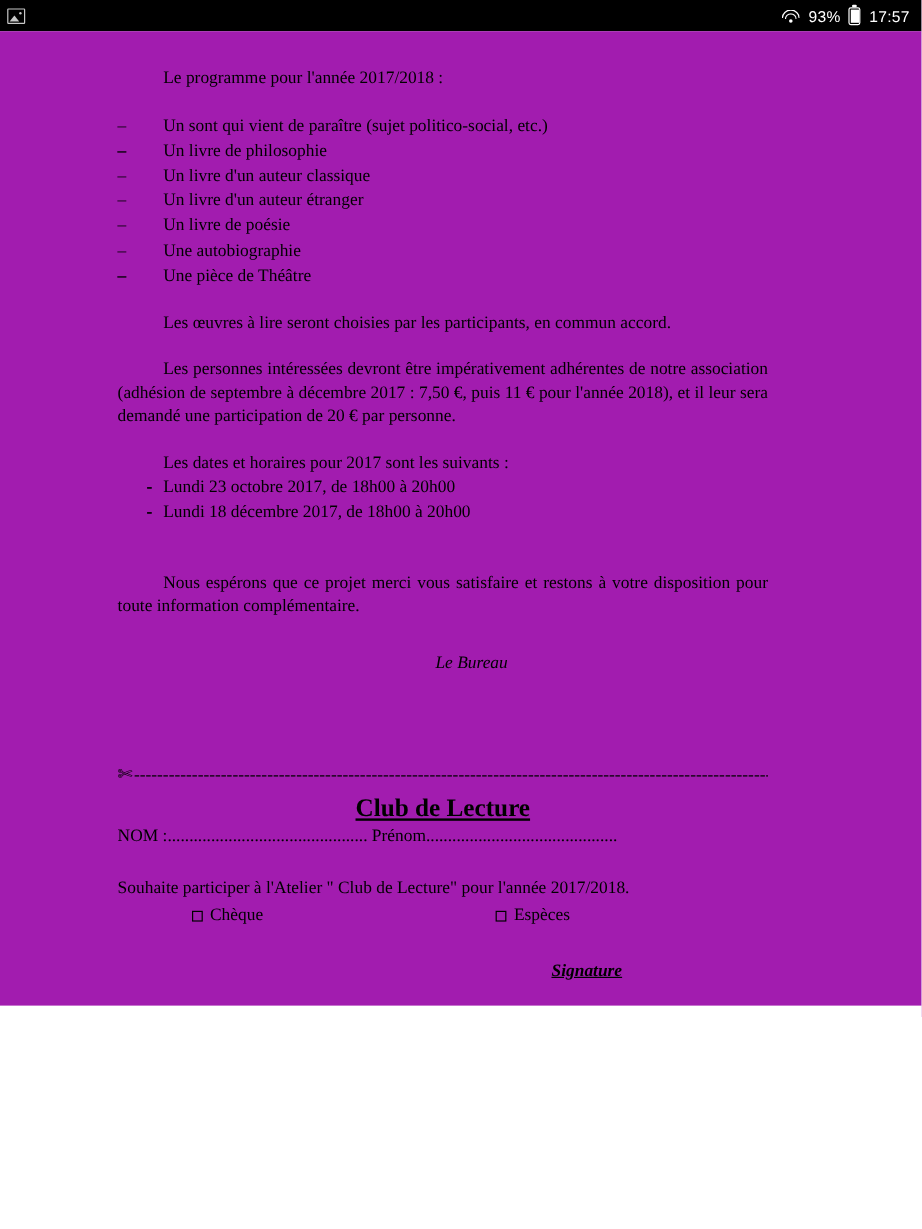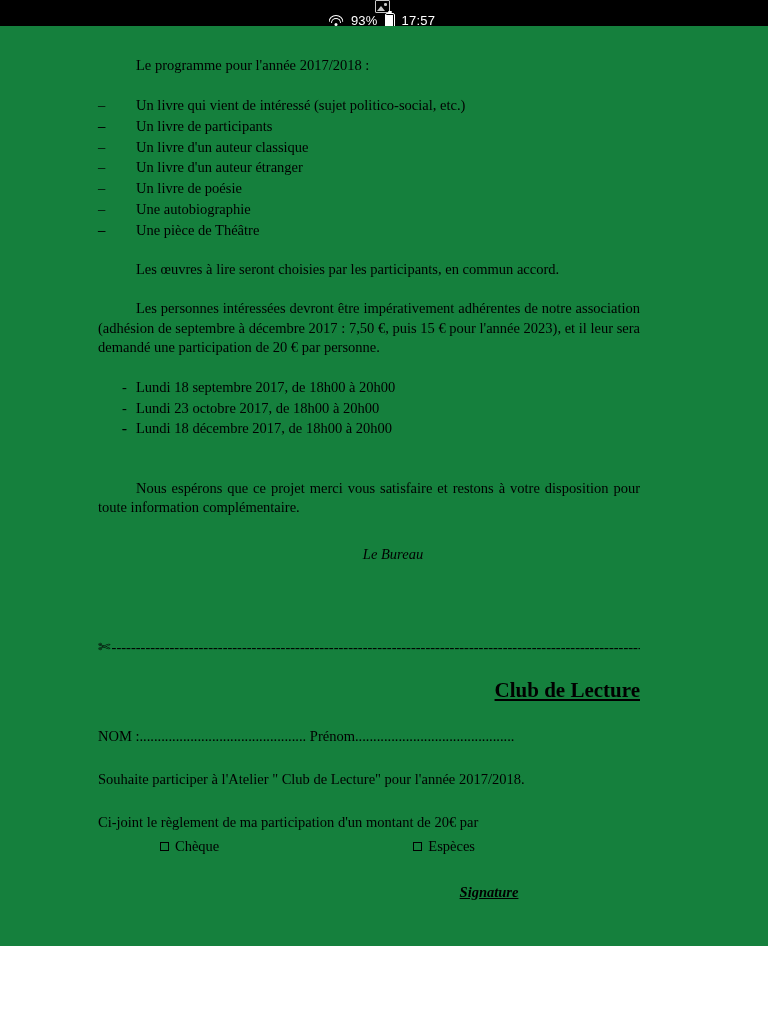--- a/index.html
+++ b/index.html
@@ -21,21 +21,20 @@
     height: 26px;
     background: #000000;
     color: #ffffff;
     display: flex;
     align-items: center;
     justify-content: space-between;
     padding: 0 10px 0 6px;
     box-sizing: border-box;
     font-family: "Liberation Sans", sans-serif;
     font-size: 13px;
-    flex-direction: column;
   }
   .status-left {
     display: flex;
     align-items: center;
     gap: 6px;
   }
   .img-icon {
     width: 15px;
     height: 13px;
     border: 1.3px solid #c8c8c8;
@@ -106,22 +105,22 @@
     left: 0.8px; right: 0.8px; bottom: 0.8px;
     height: 85%;
     background: #ffffff;
   }
   .status-text { font-size: 13px; letter-spacing: 0.2px; }
 
   
   .page {
     position: relative;
     width: 768px;
-    height: 920px;
-    background: #15803d;
+    height: 812px;
+    background: #a21caf;
     box-sizing: border-box;
     padding: 30px 128px 0 98px;
     font-size: 14.5px;
     line-height: 1.32;
   }
 
   .para {
     margin: 0 0 0 0;
     text-align: justify;
   }
@@ -182,28 +181,28 @@
     font-size: 15px;
     line-height: 1;
     margin-right: 1px;
   }
   .dashes {
     letter-spacing: 0px;
     font-family: "Liberation Serif", serif;
   }
 
   .form-title {
-    text-align: right;
+    text-align: center;
     font-weight: bold;
     font-size: 21px;
     text-decoration: underline;
-    margin-top: 20px;
-  }
-
-  .form-line { margin-top: 22px; }
+    margin-top: 4px;
+  }
+
+  .form-line { }
   .form-line2 { margin-top: 24px; }
   .form-line3 { margin-top: 24px; }
 
   .checkbox-row {
     display: flex;
     margin-top: 4px;
     padding-left: 38px;
   }
   .checkbox-row .cb-item {
     display: flex;
@@ -253,44 +252,45 @@
   </div>
 </div>
 
 <div class="page">
 
   <div class="para indent">Le programme pour l'année 2017/2018 :</div>
 
   <div class="spacer-md"></div>
 
   <ul class="dash-list">
-    <li><span class="bullet">–</span><span>Un livre qui vient de intéressé (sujet politico-social, etc.)</span></li>
+    <li><span class="bullet">–</span><span>Un sont qui vient de paraître (sujet politico-social, etc.)</span></li>
     <li><span class="bullet">–</span></li>
-    <li><span class="bullet">–</span><span>Un livre de participants</span></li>
+    <li><span class="bullet">–</span><span>Un livre de philosophie</span></li>
     <li><span class="bullet">–</span><span>Un livre d'un auteur classique</span></li>
     <li><span class="bullet">–</span><span>Un livre d'un auteur étranger</span></li>
     <li><span class="bullet">–</span><span>Un livre de poésie</span></li>
     <li><span class="bullet">–</span><span>Une autobiographie</span></li>
     <li><span class="bullet">–</span></li>
     <li><span class="bullet">–</span><span>Une pièce de Théâtre</span></li>
   </ul>
 
   <div class="spacer-md"></div>
 
   <div class="para indent">Les œuvres à lire seront choisies par les participants, en commun accord.</div>
 
   <div class="spacer-md"></div>
 
-  <div class="para indent">Les personnes intéressées devront être impérativement adhérentes de notre association (adhésion de septembre à décembre 2017 : 7,50 €, puis 15 € pour l'année 2023), et il leur sera demandé une participation de 20 € par personne.</div>
-
-  <div class="spacer-md"></div>
-
+  <div class="para indent">Les personnes intéressées devront être impérativement adhérentes de notre association (adhésion de septembre à décembre 2017 : 7,50 €, puis 11 € pour l'année 2018), et il leur sera demandé une participation de 20 € par personne.</div>
+
+  <div class="spacer-md"></div>
+
+  <div class="para indent">Les dates et  horaires pour 2017 sont les suivants :</div>
 
   <ul class="hyphen-list">
-    <li><span class="bullet">-</span><span>Lundi 18 septembre 2017, de 18h00 à 20h00</span></li>
+    <li><span class="bullet">-</span></li>
     <li><span class="bullet">-</span><span>Lundi 23 octobre 2017, de 18h00 à 20h00</span></li>
     <li><span class="bullet">-</span></li>
     <li><span class="bullet">-</span><span>Lundi 18 décembre 2017, de 18h00 à 20h00</span></li>
   </ul>
 
   <div class="spacer-md"></div>
 
 
   <div class="spacer-md"></div>
 
@@ -304,21 +304,20 @@
     <span class="scissors">✄</span>
     <span class="dashes">---------------------------------------------------------------------------------------------------------------</span>
   </div>
 
   <div class="form-title">Club de Lecture</div>
 
   <div class="para form-line">NOM :.............................................. Prénom............................................</div>
 
   <div class="para form-line2">Souhaite participer à l'Atelier " Club de Lecture" pour l'année 2017/2018.</div>
 
-  <div class="para form-line3">Ci-joint le règlement de ma participation d'un montant de 20€ par</div>
 
   <div class="checkbox-row">
     <span class="cb-item">
       <span class="cb"></span>
       <span>Chèque</span>
     </span>
     <span class="cb-gap"></span>
     <span class="cb-item">
       <span class="cb"></span>
       <span>Espèces</span>

